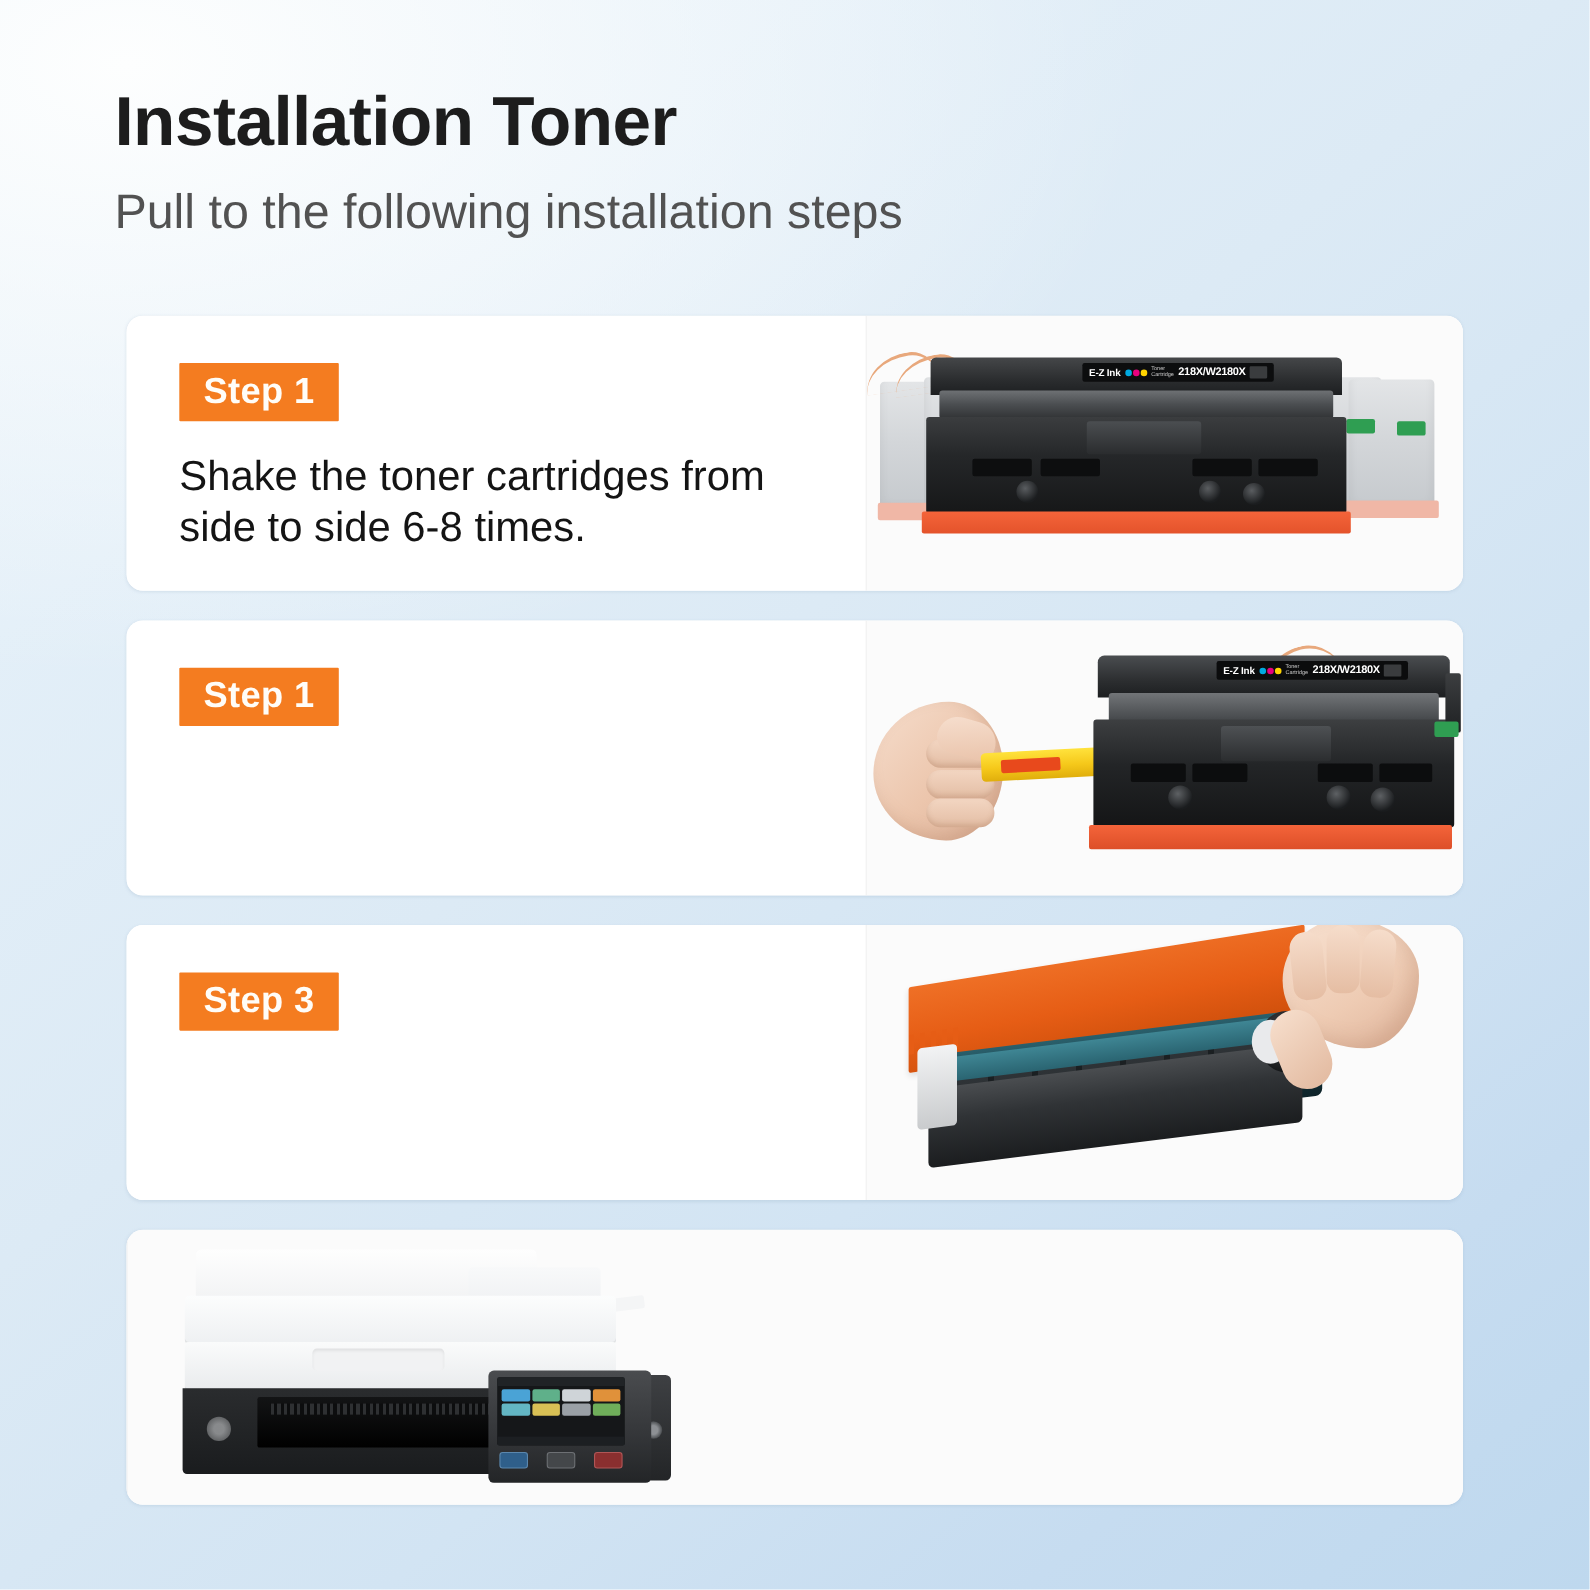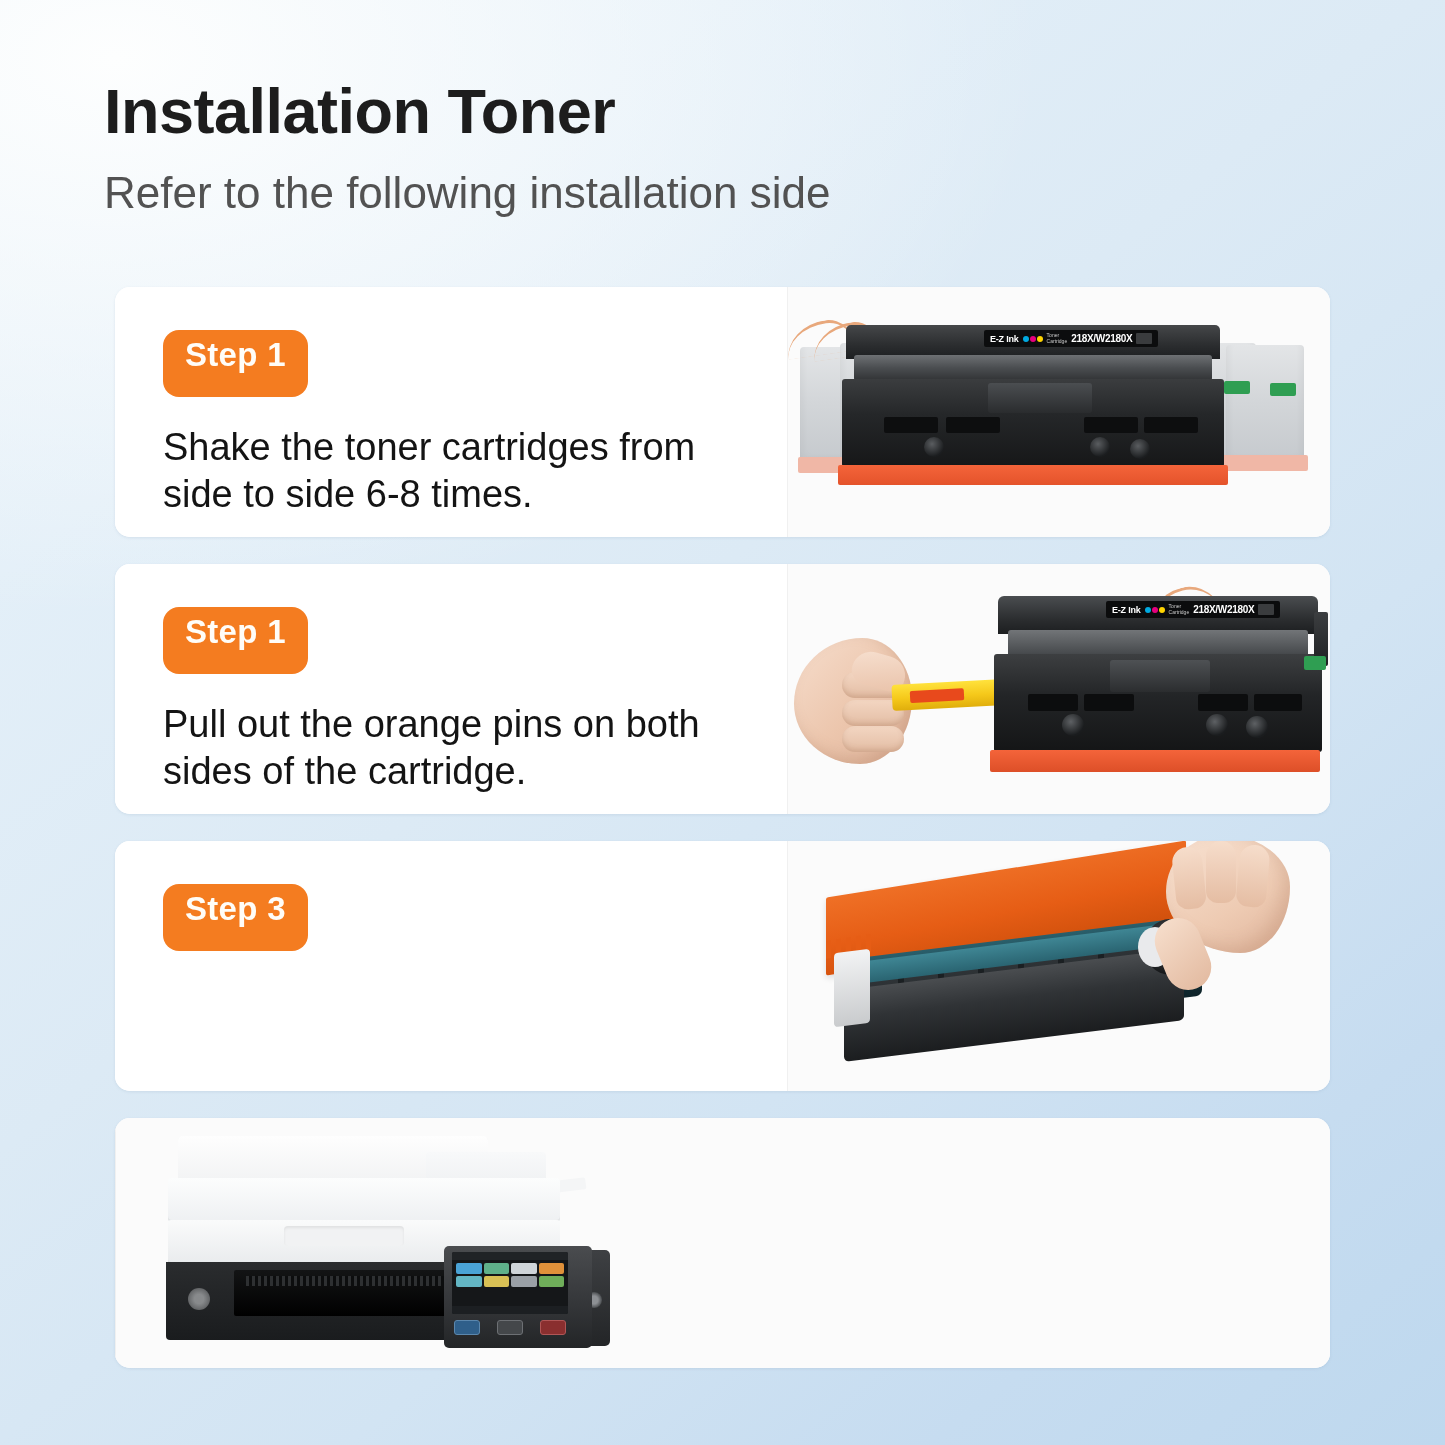--- a/index.html
+++ b/index.html
@@ -57,22 +57,22 @@
     padding: 43px 0 0 48px;
     background: #ffffff;
   }
 
   .badge {
     display: inline-block;
     background: #F47C20;
     color: #fffdf8;
     font-size: 33px;
     font-weight: bold;
-    padding: 8px 22px 26px 22px;
-    border-radius: 16px;
+    padding: 8px 22px 12px 22px;
+    border-radius: 1px;
     line-height: 1;
     letter-spacing: 0.3px;
   }
 
   .card-desc {
     margin-top: 27px;
     font-size: 38px;
     line-height: 1.24;
     color: #141414;
     max-width: 600px;
@@ -438,21 +438,21 @@
     position: absolute; left: 8px; top: 42px; width: 16px; height: 16px;
     border-radius: 50%;
     background: radial-gradient(circle, #8d9094 35%, #4a4d50 70%);
   }
 </style>
 </head>
 <body>
 
 <div class="header">
   <div class="title">Installation Toner</div>
-  <div class="subtitle">Refer to the following installation side</div>
+  <div class="subtitle">Pull to the following installation steps</div>
 </div>
 
 <div class="cards">
 
   <div class="card">
     <div class="card-text">
       <span class="badge">Step 1</span>
       <div class="card-desc">Shake the toner cartridges from side to side 6-8 times.</div>
     </div>
     <div class="card-media">
@@ -496,21 +496,20 @@
             <span class="lbl-chip"></span>
           </div>
         </div>
       </div>
     </div>
   </div>
 
   <div class="card">
     <div class="card-text">
       <span class="badge">Step 1</span>
-      <div class="card-desc">Pull out the orange pins on both sides of the cartridge.</div>
     </div>
     <div class="card-media">
       <div class="s2">
         <div class="hand2">
           <div class="knuckle k1"></div>
           <div class="knuckle k2"></div>
           <div class="knuckle k3"></div>
           <div class="thumb2"></div>
         </div>
         <div class="pin2">

